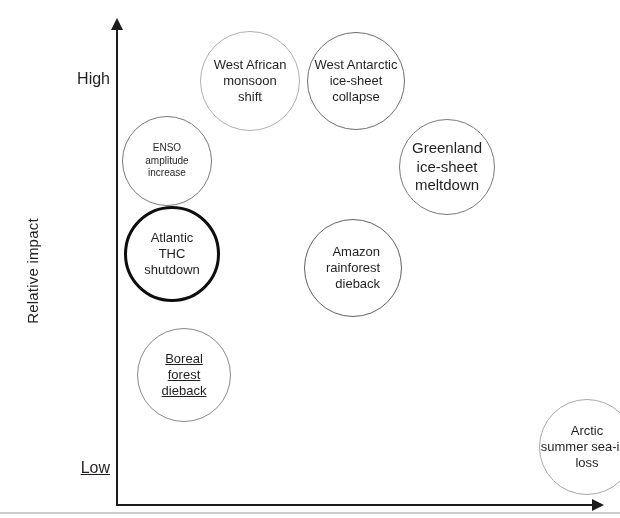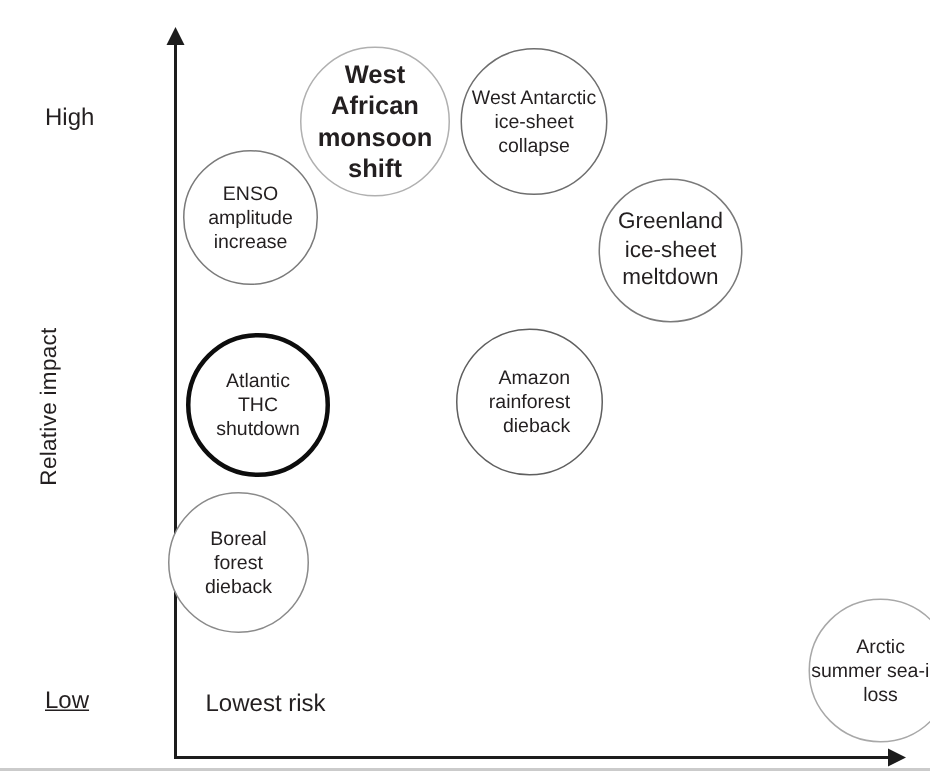--- a/index.html
+++ b/index.html
@@ -26,21 +26,21 @@
   }
   
   .ylabel{
     position:absolute;left:-37px;top:261px;width:140px;height:20px;
     text-align:center;font-size:15px;line-height:20px;
     transform:rotate(-90deg);
     letter-spacing:0.2px;
   }
   .tick{
     position:absolute;left:30px;width:80px;height:20px;
-    text-align:left;font-size:16px;line-height:20px;
+    text-align:right;font-size:16px;line-height:20px;
   }
   .tick-high{top:69px;}
   .tick-medium{top:262px;}
   .tick-low{top:458px;text-decoration:underline;}
   .corner{position:absolute;font-size:16px;line-height:20px;}
   .corner-top-right{left:499px;top:33px;}
   .corner-bottom-left{left:137px;top:460px;}
   
   .bubble{
     position:absolute;
@@ -63,42 +63,41 @@
   <div class="y-axis"></div>
   <div class="y-arrow"></div>
   <div class="x-axis"></div>
   <div class="x-arrow"></div>
 
   <div class="ylabel">Relative impact</div>
 
   <div class="tick tick-high">High</div>
   <div class="tick tick-low">Low</div>
 
-  <div class="corner corner-bottom-left">Lowest risk</div>
 
   <div id="bubbles">
-      <div class="bubble" style="left: 200px; top: 31px; width: 100px; height: 100px; border: 1px solid rgb(176, 176, 176); font-size: 17px; font-weight: bold;">
+      <div class="bubble" style="left: 200px; top: 31px; width: 100px; height: 100px; border: 1px solid rgb(176, 176, 176); font-size: 13px;">
         <span>West African<br>monsoon<br>shift</span>
       </div>
       <div class="bubble" style="left: 307px; top: 32px; width: 98px; height: 98px; border: 1px solid rgb(110, 110, 110); font-size: 13px; align-items: center;">
         <span>West Antarctic<br>ice-sheet<br>collapse</span>
       </div>
       <div class="bubble" style="left: 399px; top: 119px; width: 96px; height: 96px; border: 1px solid rgb(122, 122, 122); font-size: 15px; justify-content: center;">
         <span>Greenland<br>ice-sheet<br>meltdown</span>
       </div>
-      <div class="bubble" style="left: 122px; top: 100px; width: 90px; height: 90px; border: 1px solid rgb(122, 122, 122); font-size: 13px;">
+      <div class="bubble" style="left: 122px; top: 116px; width: 90px; height: 90px; border: 1px solid rgb(122, 122, 122); font-size: 10px;">
         <span>ENSO<br>amplitude<br>increase</span>
       </div>
-      <div class="bubble" style="left: 124px; top: 222px; width: 96px; height: 96px; border: 3px solid rgb(13, 13, 13); font-size: 13px;">
+      <div class="bubble" style="left: 124px; top: 206px; width: 96px; height: 96px; border: 3px solid rgb(13, 13, 13); font-size: 13px;">
         <span>Atlantic<br>THC<br>shutdown</span>
       </div>
       <div class="bubble" style="left: 304px; top: 219px; width: 98px; height: 98px; border: 1px solid rgb(95, 95, 95); font-size: 13px; text-align: right;">
         <span>Amazon<br>rainforest<br>dieback</span>
       </div>
-      <div class="bubble" style="left: 112px; top: 328px; width: 94px; height: 94px; border: 1px solid rgb(138, 138, 138); font-size: 13px;">
+      <div class="bubble" style="left: 137px; top: 328px; width: 94px; height: 94px; border: 1px solid rgb(138, 138, 138); font-size: 13px; text-decoration: underline;">
         <span>Boreal<br>forest<br>dieback</span>
       </div>
       <div class="bubble" style="left: 497px; top: 399px; width: 96px; height: 96px; border: 1px solid rgb(168, 168, 168); font-size: 13px; margin-left: 42px;">
         <span>Arctic<br>summer sea-ice<br>loss</span>
       </div>
     </div>
 
   <div class="bottom-rule"></div>
 </div>
 

